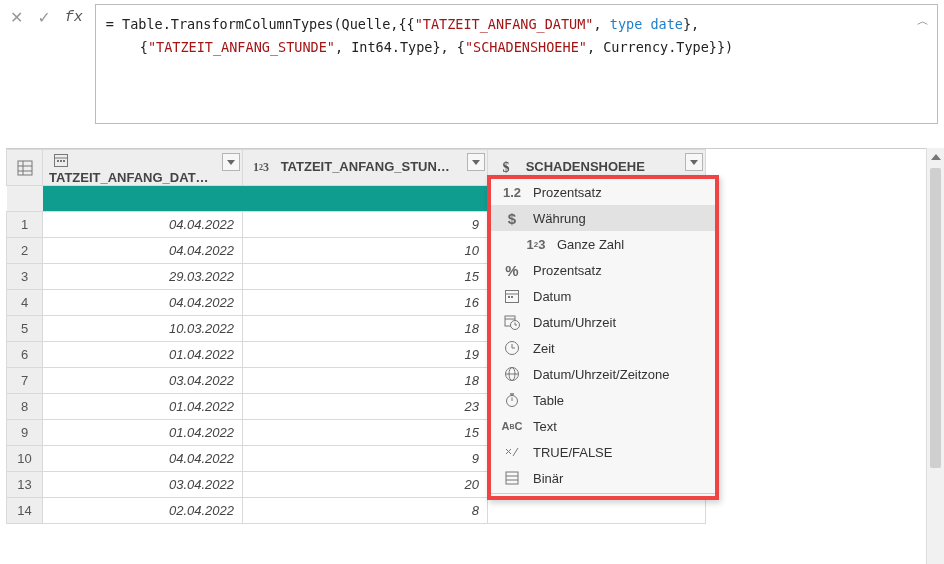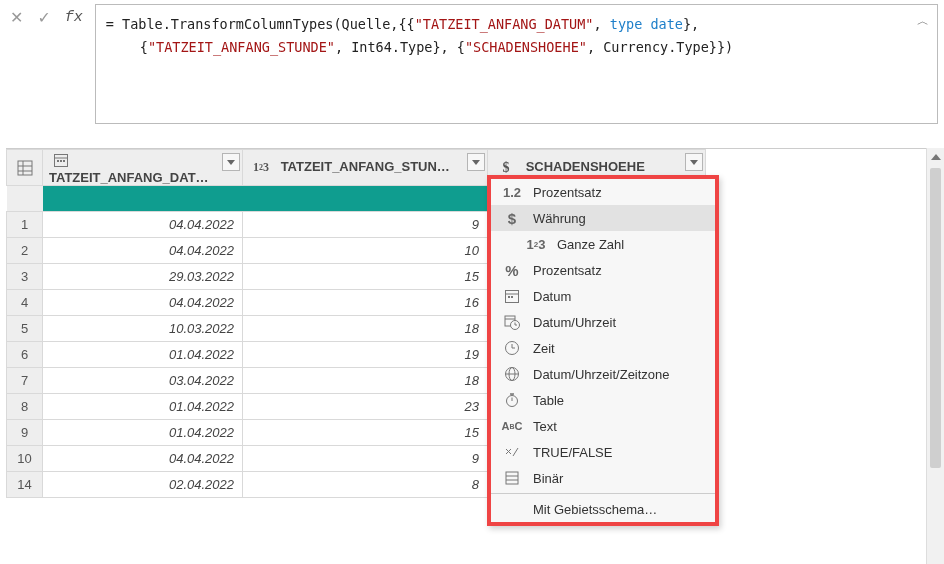--- a/index.html
+++ b/index.html
@@ -269,20 +269,27 @@
           <td style="border:none;"></td>
         </tr>
         <tr>
           <td class="rownum">10</td>
           <td class="cell-date">04.04.2022</td>
           <td class="cell-num">9</td>
           <td class=""></td>
           <td style="border:none;"></td>
         </tr>
         <tr>
+          <td class="rownum">13</td>
+          <td class="cell-date">03.04.2022</td>
+          <td class="cell-num">20</td>
+          <td class=""></td>
+          <td style="border:none;"></td>
+        </tr>
+        <tr>
           <td class="rownum">14</td>
           <td class="cell-date">02.04.2022</td>
           <td class="cell-num">8</td>
           <td class=""></td>
           <td style="border:none;"></td>
         </tr>
       </tbody>
   </table>
 
 <div class="dropdown">
@@ -374,23 +381,19 @@
     <span class="ico">
       <svg width="16" height="16" viewBox="0 0 16 16">
             <rect x="2" y="2" width="12" height="12" fill="none" stroke="#777"></rect>
             <line x1="2" y1="6" x2="14" y2="6" stroke="#777"></line>
             <line x1="2" y1="10" x2="14" y2="10" stroke="#777"></line>
           </svg>
     </span>
     <span>Binär</span>
   </div>
   <div class="divider"></div>
-  <div class="item">
-    <span class="ico"></span>
-    <span>Mit Gebietsschema…</span>
-  </div>
 </div>
 </div>
 
 <div class="scroll-right">
   <div class="scroll-up"></div>
   <div class="scroll-thumb"></div>
 </div>
 
 </body></html>

